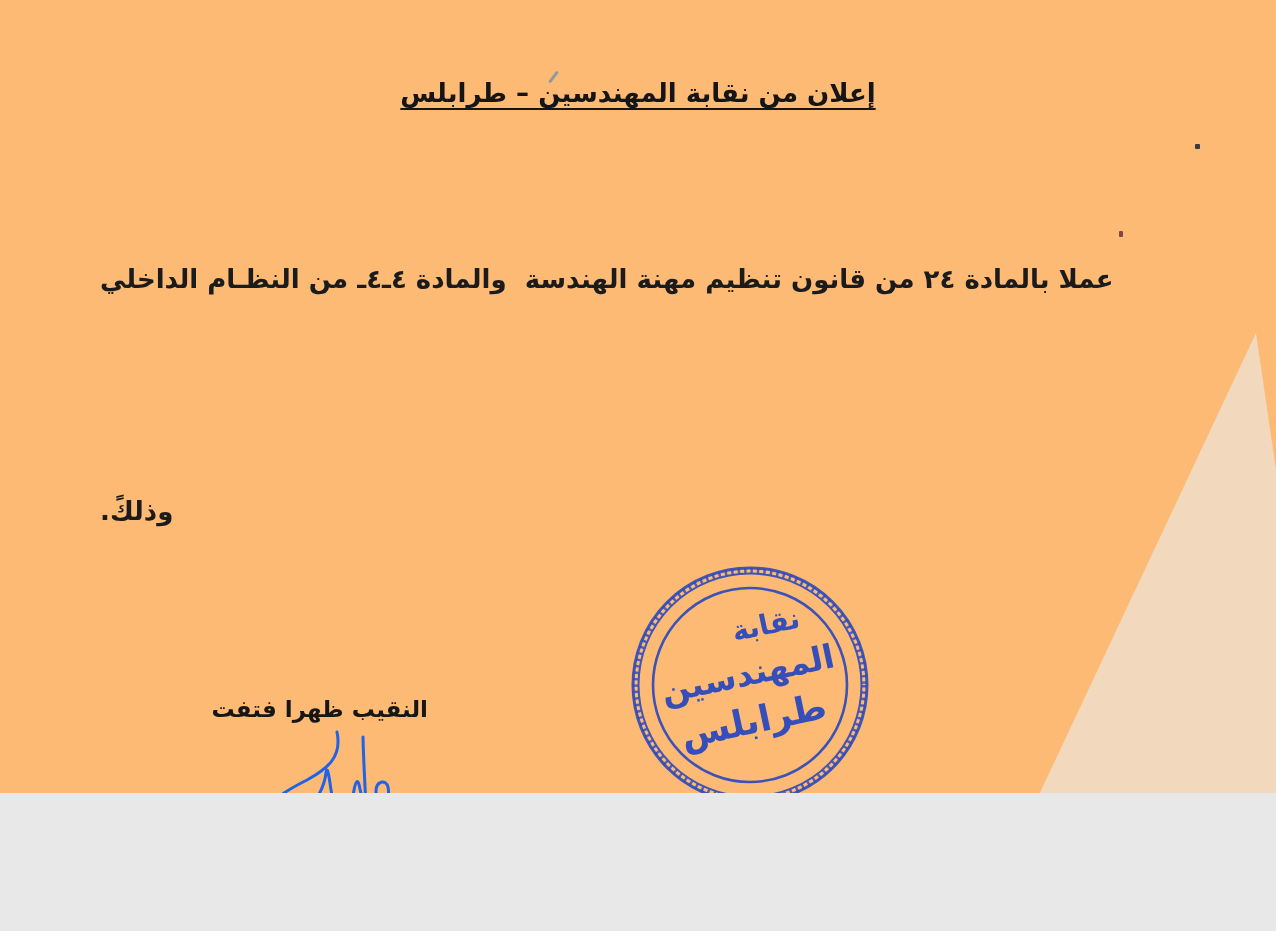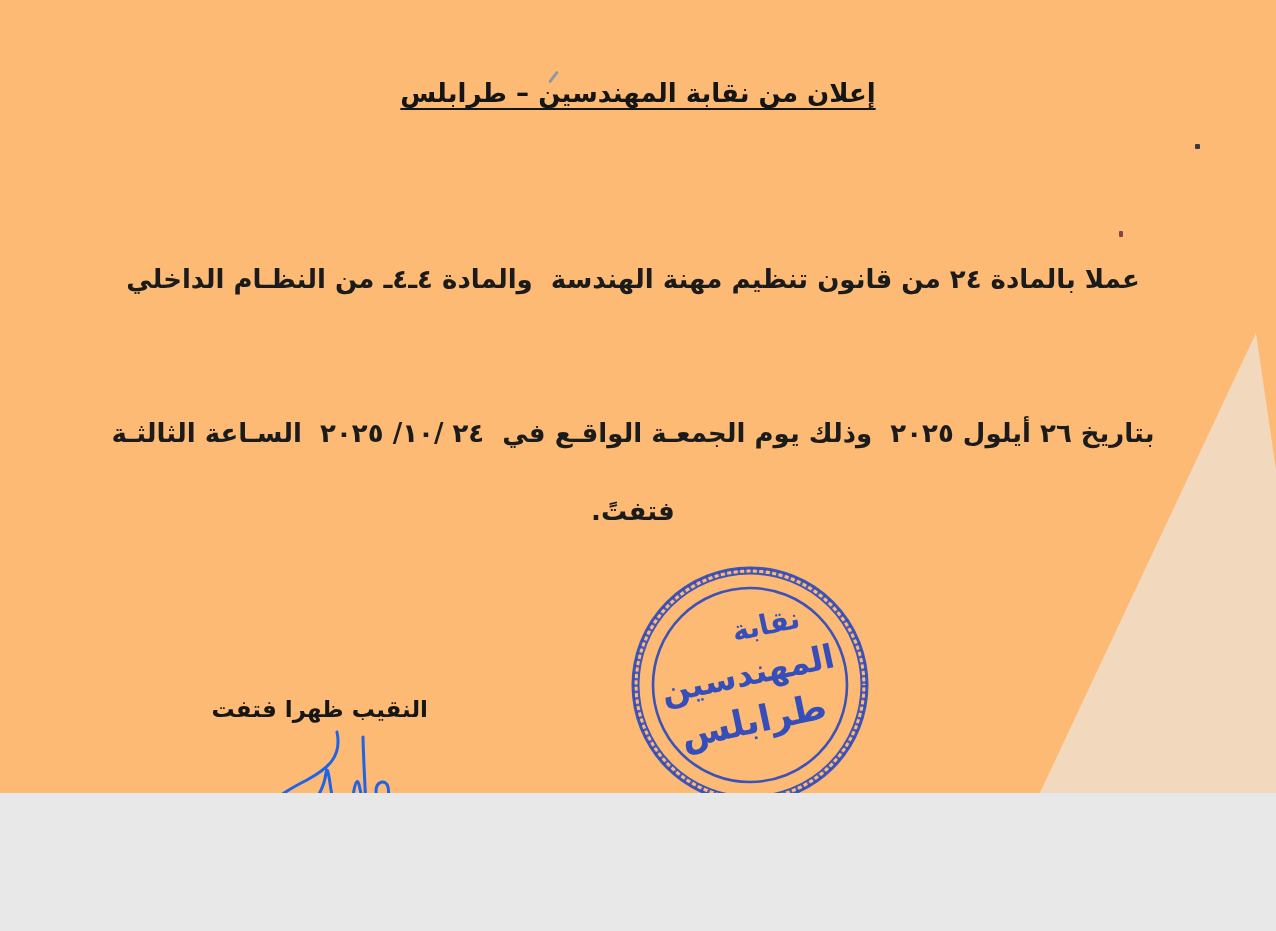--- a/index.html
+++ b/index.html
@@ -24,21 +24,21 @@
     text-align:center;
     direction:rtl;
     font-size:26px;font-weight:bold;color:#151515;
     text-decoration:underline;
     text-underline-offset:6px;
     text-decoration-thickness:2px;
     letter-spacing:.5px;
   }
   .body-line{
     position:absolute;left:100px;right:110px;
-    direction:rtl;text-align:center;
+    direction:rtl;text-align:left;
     white-space:pre-wrap;
     font-size:26px;font-weight:bold;color:#1b1b1b;
     line-height:1.35;
   }
   .line-1{top:262px;}
   .line-2{top:340px;}
   .line-3{top:416px;}
   .line-4{top:494px;}
   .signer-name{
     position:absolute;left:210px;top:696px;width:218px;
@@ -69,23 +69,22 @@
 
   <div class="speck speck-title-tick"></div>
   <div class="speck speck-dark"></div>
   <div class="speck speck-maroon"></div>
   <div class="speck speck-blue-dot"></div>
   <div class="speck speck-cyan"></div>
 
   <div class="body-line line-1">عملا بالمادة ٢٤ من قانون تنظيم مهنة الهندسة  والمادة ٤ـ٤ـ من النظـام الداخلي</div>
 
 
-  <div class="body-line line-3">بتاريخ ٢٦ أيلول ٢٠٢٥  وذلك يوم الجمعـة الواقـع في  ٢٤ /١٠/ ٢٠٢٥  السـاعة الثالثـة</div>
 
-  <div class="body-line line-4">فتفتً.</div>
+  <div class="body-line line-4">وذلكً.</div>
 
   <div class="signer-name">النقيب ظهرا فتفت</div>
 
   <svg class="signature-svg" width="345" height="168" viewBox="0 0 345 168">
     <g fill="none" stroke="#1e63e8" stroke-width="3" stroke-linecap="round" stroke-linejoin="round">
       <path d="M112,8
         C117,32 104,44 82,56
         C54,70 34,85 42,95
         C50,103 74,95 88,79
         C96,69 100,57 101,49

